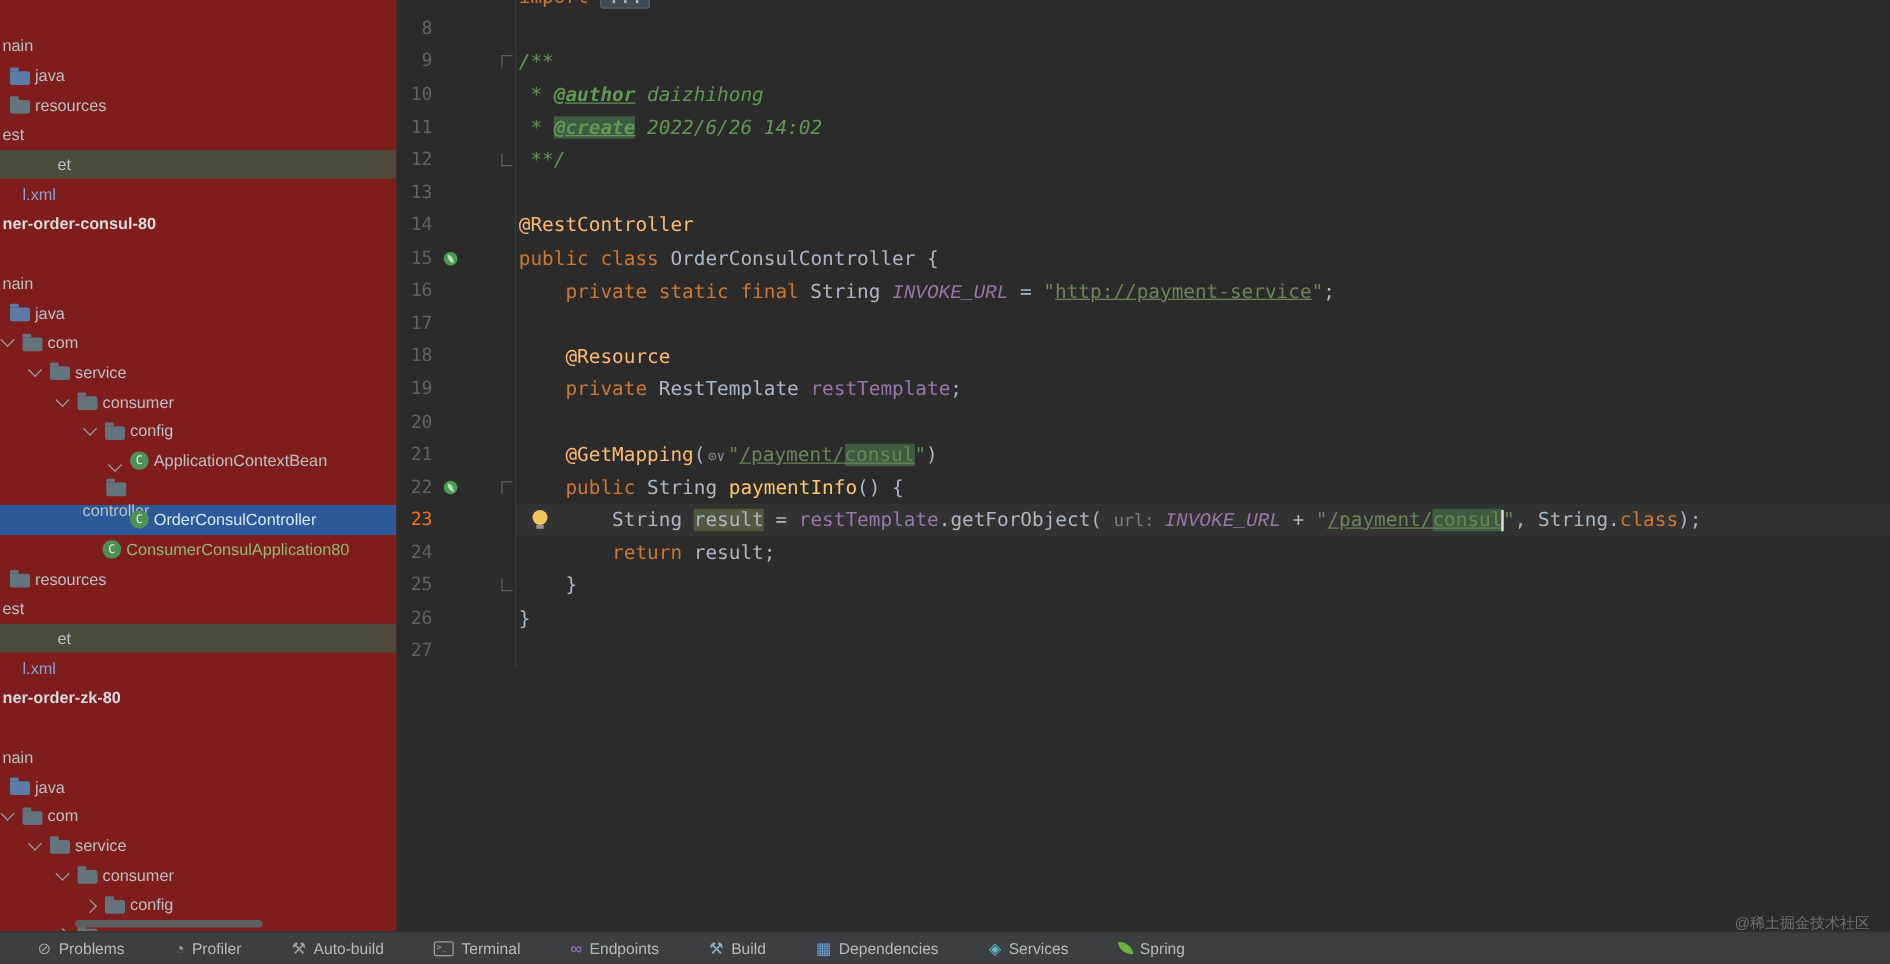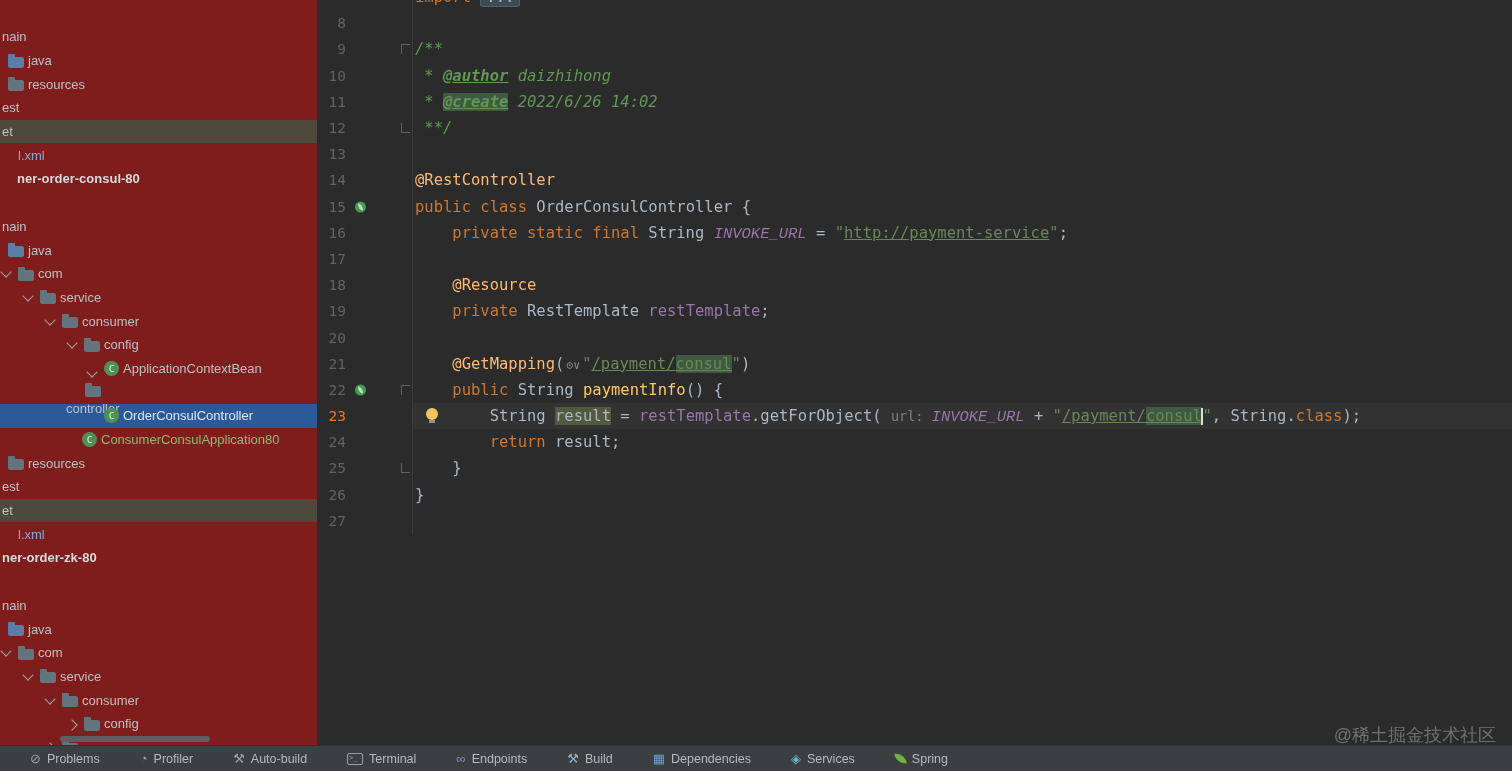--- a/index.html
+++ b/index.html
@@ -1,21 +1,21 @@
 <!DOCTYPE html>
 <html><head>
 <meta charset="utf-8">
 <style>
   html,body{margin:0;padding:0;background:#2b2b2b;}
   body{width:1512px;height:771px;overflow:hidden;position:relative;font-family:"Liberation Sans",sans-serif;}
 
   
   .tree{position:absolute;left:0;top:0;width:318px;bottom:26px;background:#7f1d1d;overflow:hidden;padding-top:25px;box-sizing:border-box;border-right:1px solid #2a2c2e;}
   .trow{height:23.7px;display:flex;align-items:center;white-space:nowrap;}
-  .trow.highlight{background:#4d4a3c;}
+  .trow.highlight{background:#4d4a3c;padding-left:44px;}
   .trow.selected{background:#2c5a99;}
   .tinner{display:flex;align-items:center;gap:4px;}
   .tlabel{font-size:13px;color:#bcc0c3;}
   .trow.selected .tlabel{color:#dce6f2;}
   .tlabel.bold{color:#d8dadc;font-weight:bold;}
   .tlabel.xml{color:#87a7cf;padding-left:16px;}
   .tlabel.green{color:#93b874;}
   .chev{width:7px;height:7px;border-right:1.6px solid #9da2a6;border-bottom:1.6px solid #9da2a6;transform:rotate(45deg);margin:0 4px 3px 2px;flex:none;}
   .chev.right{transform:rotate(-45deg);margin:2px 4px 0 2px;}
   .ticon{flex:none;}
@@ -60,21 +60,21 @@
   .bulb{position:absolute;left:13px;top:5px;width:12px;height:12px;border-radius:50%;background:#f2c55c;}
   .bulb::after{content:"";position:absolute;bottom:-3px;left:3px;width:6px;height:3px;background:#8f9295;}
 
   
   .statusbar{position:absolute;left:0;right:0;bottom:0;height:26px;background:#3c3f41;border-top:1px solid #2e3133;display:flex;align-items:center;gap:40px;padding-left:30px;box-sizing:border-box;font-size:12.5px;color:#b6babd;}
   .sbitem{display:flex;align-items:center;gap:6px;}
   .sbico{font-size:13px;line-height:1;}
   .termico{width:13px;height:10px;border:1.3px solid #9aa0a6;border-radius:2px;font-size:7px;line-height:9px;color:#9aa0a6;padding-left:1px;font-family:"DejaVu Sans Mono",monospace;}
   .leaf{width:11px;height:11px;background:#6db33f;border-radius:0 100% 0 100%;transform:rotate(-8deg);}
 
-  .watermark{position:absolute;right:16px;bottom:24px;color:#707070;font-size:18px;z-index:5;}
+  .watermark{position:absolute;right:16px;bottom:24px;color:#707070;font-size:12px;z-index:5;}
 </style>
 </head>
 <body>
 
 <aside class="tree">
   <div>
       <div class="trow">
         <span class="tinner" style="padding-left: 2px;">
           <span class="tlabel">nain</span>
         </span>
@@ -100,21 +100,21 @@
         <span class="tinner" style="padding-left: 2px;">
           <span class="tlabel">et</span>
         </span>
       </div>
       <div class="trow">
         <span class="tinner" style="padding-left: 2px;">
           <span class="tlabel xml">l.xml</span>
         </span>
       </div>
       <div class="trow">
-        <span class="tinner" style="padding-left: 17px;">
+        <span class="tinner" style="padding-left: 2px;">
           <span class="tlabel bold">ner-order-consul-80</span>
         </span>
       </div>
       <div class="trow"></div>
       <div class="trow">
         <span class="tinner" style="padding-left: 2px;">
           <span class="tlabel">nain</span>
         </span>
       </div>
       <div class="trow">

